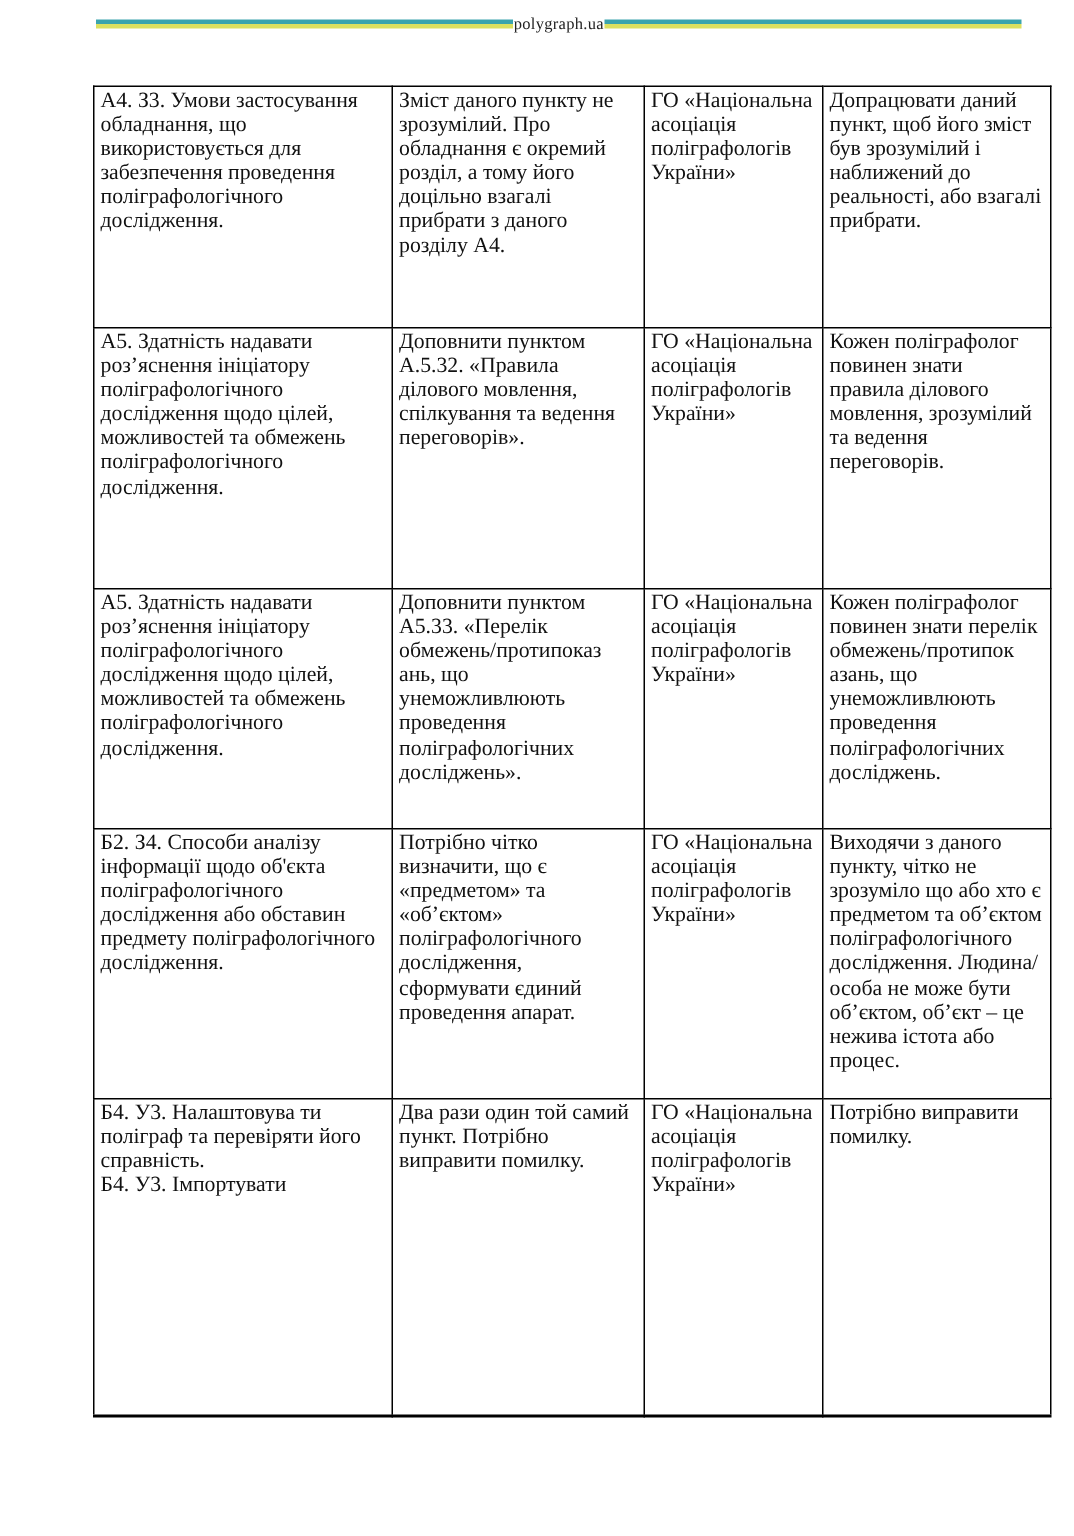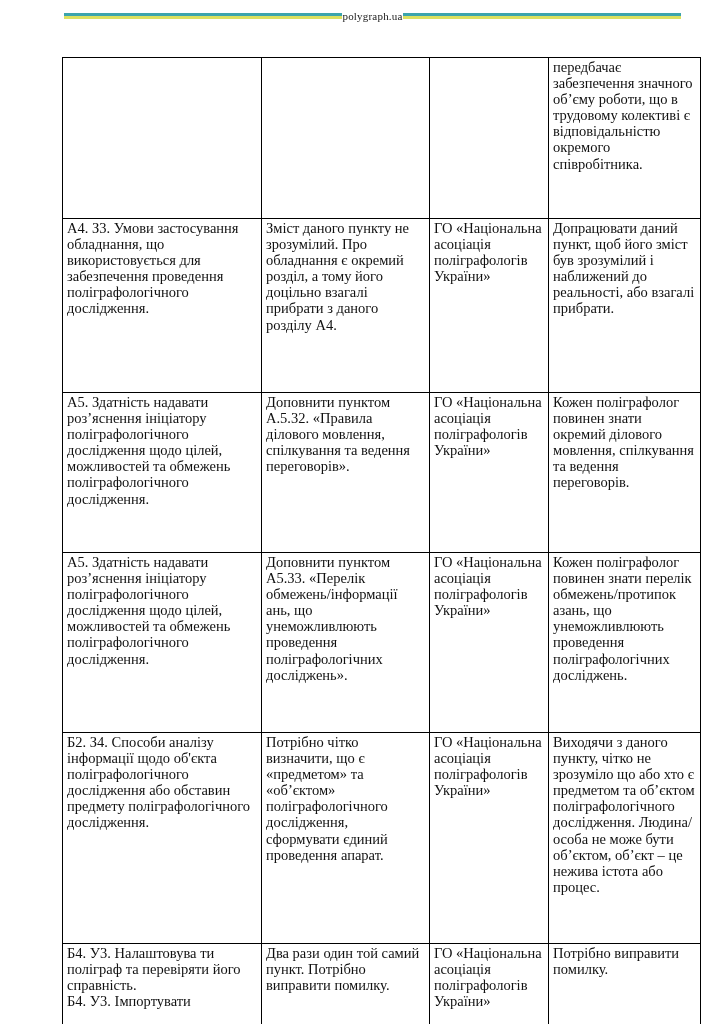--- a/index.html
+++ b/index.html
@@ -86,40 +86,34 @@
 
 <table class="doc-table">
   <colgroup>
     <col style="width:199px">
     <col style="width:168px">
     <col style="width:119px">
     <col style="width:152px">
   </colgroup>
   <tbody>
     <tr>
-      <td></td>
-      <td></td>
-      <td></td>
-      <td>передбачає забезпечення значного об’єму роботи, що в трудовому колективі є відповідальністю окремого співробітника.</td>
-    </tr>
-    <tr>
       <td>А4. З3. Умови застосування обладнання, що використовується для забезпечення проведення поліграфологічного дослідження.</td>
       <td>Зміст даного пункту не зрозумілий. Про обладнання є окремий розділ, а тому його доцільно взагалі прибрати з даного розділу А4.</td>
       <td>ГО «Національна асоціація поліграфологів України»</td>
       <td>Допрацювати даний пункт, щоб його зміст був зрозумілий і наближений до реальності, або взагалі прибрати.</td>
     </tr>
     <tr>
       <td>А5. Здатність надавати роз’яснення ініціатору поліграфологічного дослідження щодо цілей, можливостей та обмежень поліграфологічного дослідження.</td>
       <td>Доповнити пунктом А.5.32. «Правила ділового мовлення, спілкування та ведення переговорів».</td>
       <td>ГО «Національна асоціація поліграфологів України»</td>
-      <td>Кожен поліграфолог повинен знати окремий ділового мовлення, спілкування та ведення переговорів.</td>
+      <td>Кожен поліграфолог повинен знати правила ділового мовлення, зрозумілий та ведення переговорів.</td>
     </tr>
     <tr>
       <td>А5. Здатність надавати роз’яснення ініціатору поліграфологічного дослідження щодо цілей, можливостей та обмежень поліграфологічного дослідження.</td>
-      <td>Доповнити пунктом А5.33. «Перелік обмежень/інформації ань, що унеможливлюють проведення поліграфологічних досліджень».</td>
+      <td>Доповнити пунктом А5.33. «Перелік обмежень/протипоказ ань, що унеможливлюють проведення поліграфологічних досліджень».</td>
       <td>ГО «Національна асоціація поліграфологів України»</td>
       <td>Кожен поліграфолог повинен знати перелік обмежень/протипок азань, що унеможливлюють проведення поліграфологічних досліджень.</td>
     </tr>
     <tr>
       <td>Б2. З4. Способи аналізу інформації щодо об'єкта поліграфологічного дослідження або обставин предмету поліграфологічного дослідження.</td>
       <td>Потрібно чітко визначити, що є «предметом» та «об’єктом» поліграфологічного дослідження, сформувати єдиний проведення апарат.</td>
       <td>ГО «Національна асоціація поліграфологів України»</td>
       <td>Виходячи з даного пункту, чітко не зрозуміло що або хто є предметом та об’єктом поліграфологічного дослідження. Людина/особа не може бути об’єктом, об’єкт – це нежива істота або процес.</td>
     </tr>
     <tr>

